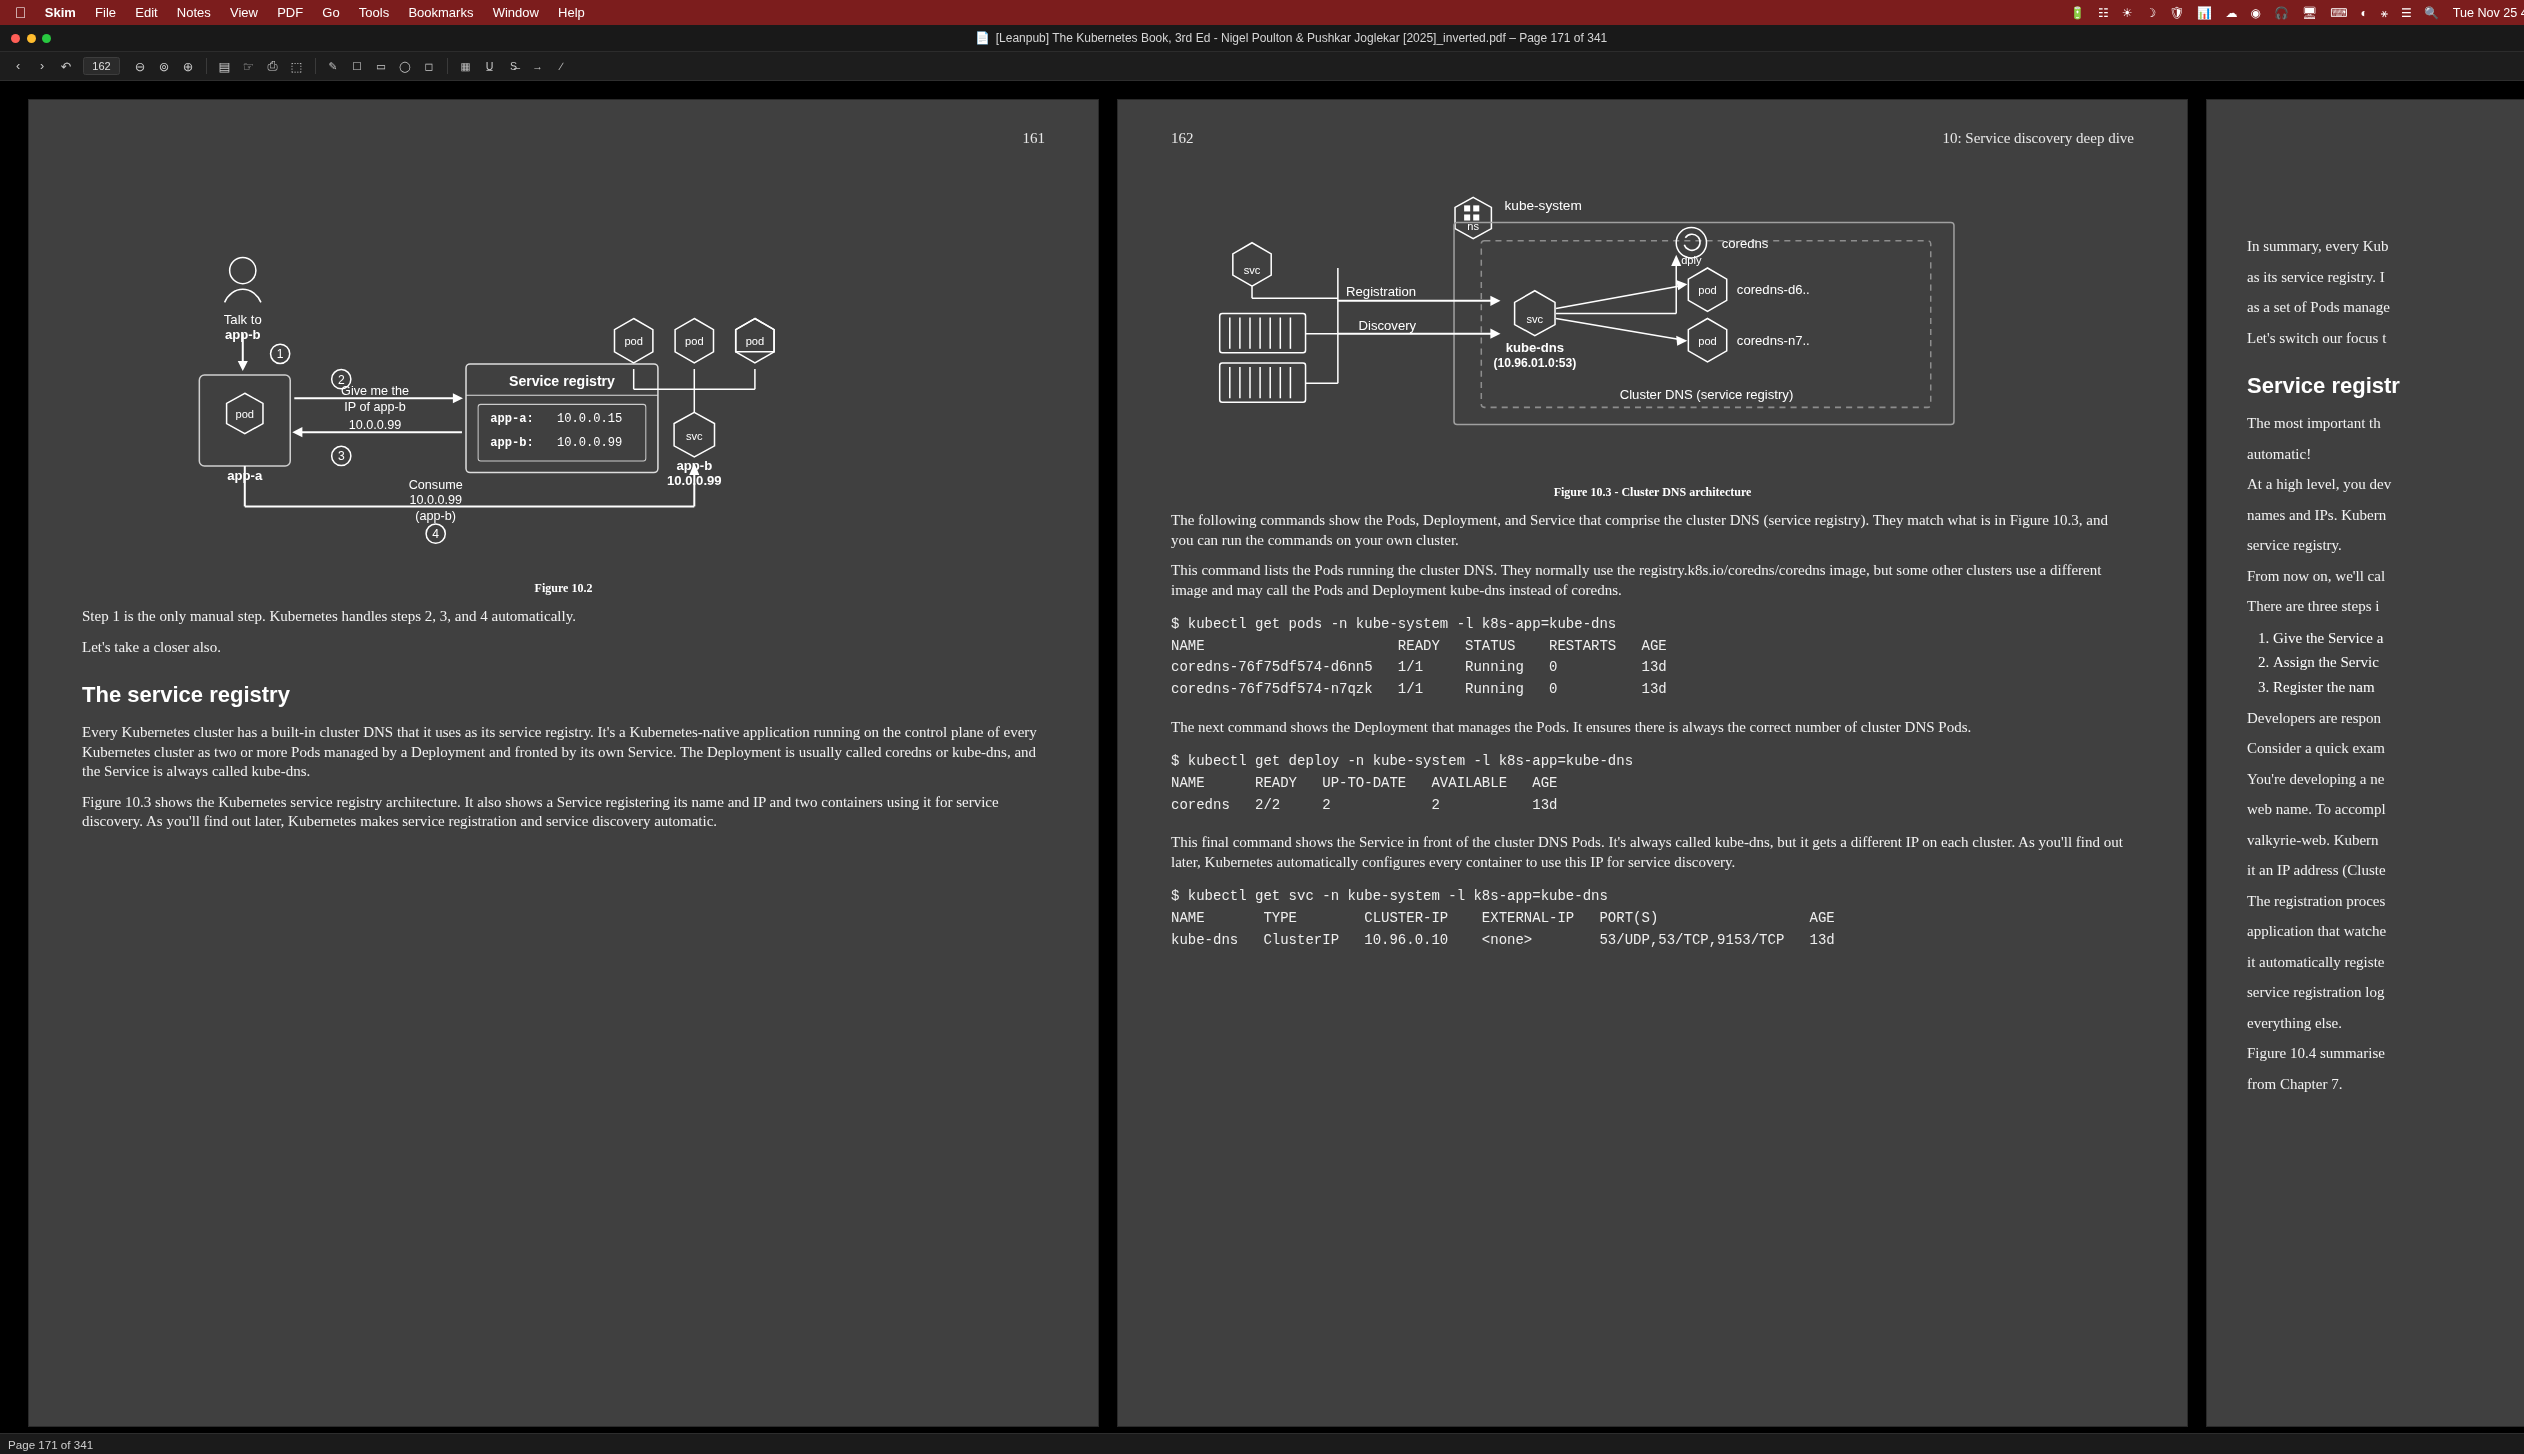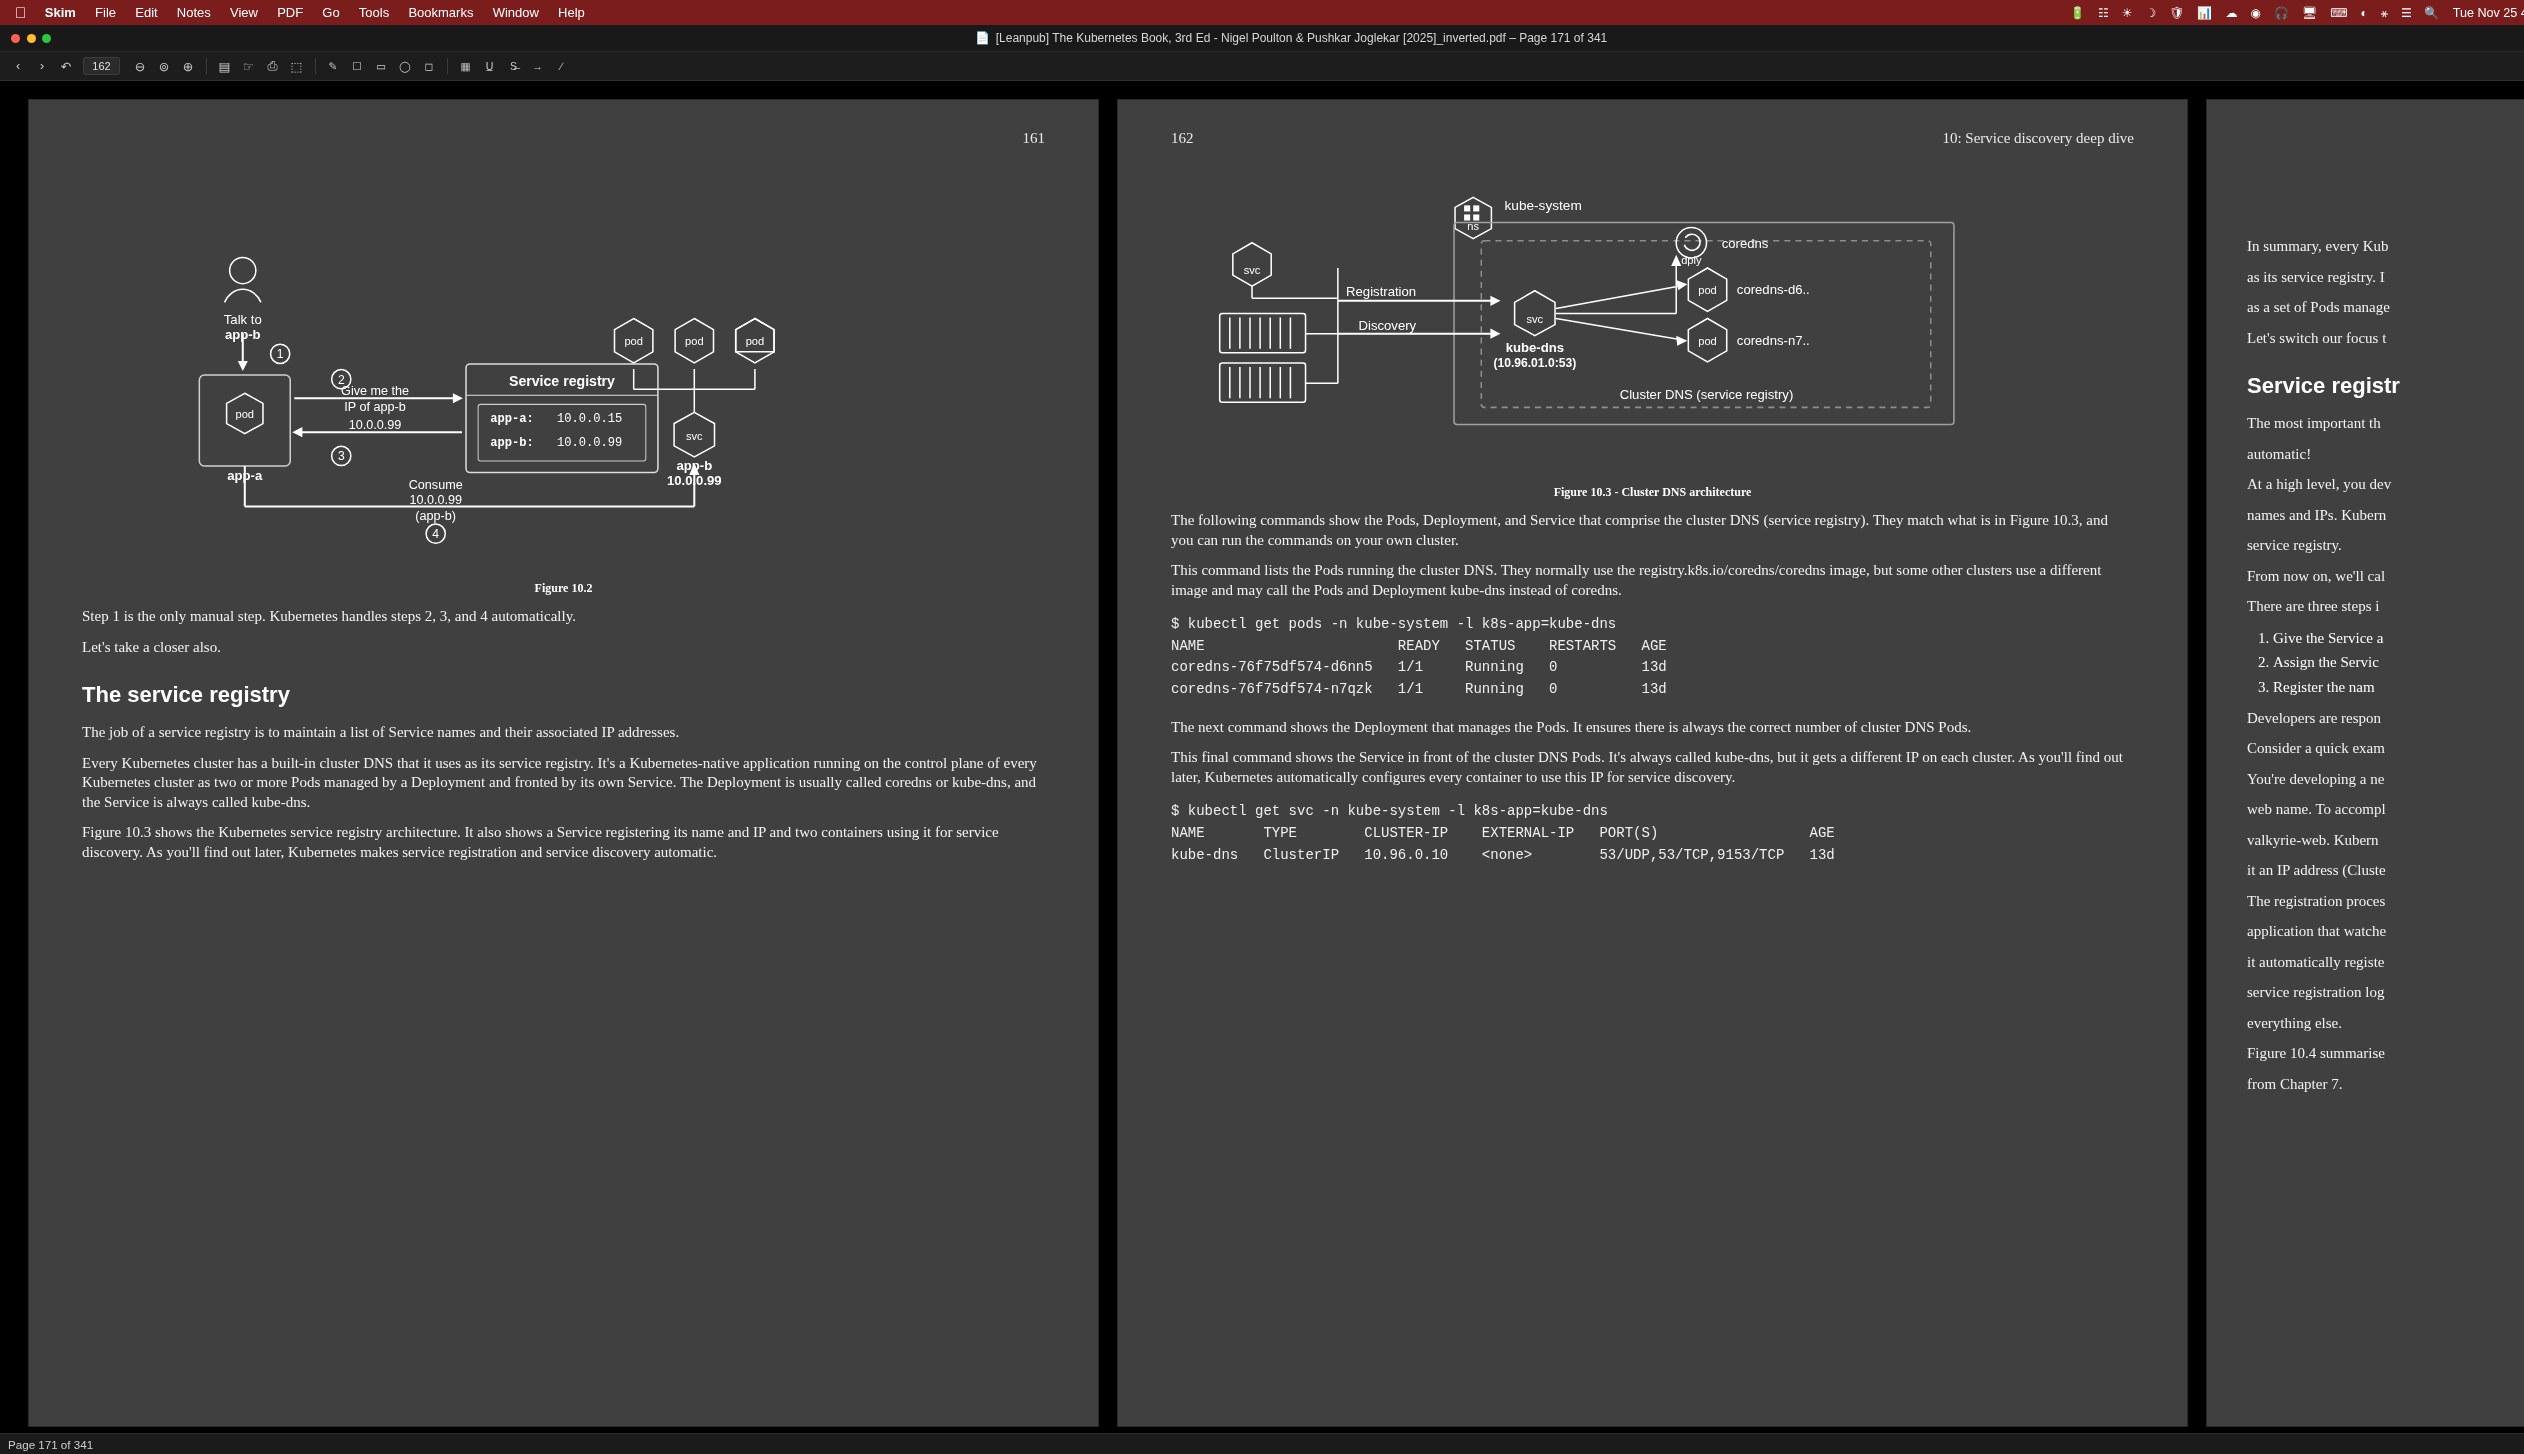--- a/index.html
+++ b/index.html
@@ -340,21 +340,20 @@
           </g>
         </svg>
       </div>
       <div class="fig-caption">Figure 10.2</div>
 
       <p class="body-p">Step 1 is the only manual step. Kubernetes handles steps 2, 3, and 4 automatically.</p>
       <p class="body-p">Let's take a closer also.</p>
 
       <h2 class="sect">The service registry</h2>
 
-      <p class="body-p">The job of a service registry is to maintain a list of Service names and their associated IP addresses.</p>
       <p class="body-p">Every Kubernetes cluster has a built-in cluster DNS that it uses as its service registry. It's a Kubernetes-native application running on the control plane of every Kubernetes cluster as two or more Pods managed by a Deployment and fronted by its own Service. The Deployment is usually called coredns or kube-dns, and the Service is always called kube-dns.</p>
       <p class="body-p">Figure 10.3 shows the Kubernetes service registry architecture. It also shows a Service registering its name and IP and two containers using it for service discovery. As you'll find out later, Kubernetes makes service registration and service discovery automatic.</p>
     </div>
 
     <div class="page">
       <div class="pg-head">
         <span>162</span>
         <span class="chap">10: Service discovery deep dive</span>
       </div>
 
@@ -443,20 +442,23 @@
       </div>
       <div class="fig-caption">Figure 10.3 - Cluster DNS architecture</div>
 
       <p class="body-p">The following commands show the Pods, Deployment, and Service that comprise the cluster DNS (service registry). They match what is in Figure 10.3, and you can run the commands on your own cluster.</p>
       <p class="body-p">This command lists the Pods running the cluster DNS. They normally use the registry.k8s.io/coredns/coredns image, but some other clusters use a different image and may call the Pods and Deployment kube-dns instead of coredns.</p>
       <pre class="mono">$ kubectl get pods -n kube-system -l k8s-app=kube-dns
 NAME                       READY   STATUS    RESTARTS   AGE
 coredns-76f75df574-d6nn5   1/1     Running   0          13d
 coredns-76f75df574-n7qzk   1/1     Running   0          13d</pre>
       <p class="body-p">The next command shows the Deployment that manages the Pods. It ensures there is always the correct number of cluster DNS Pods.</p>
+      <pre class="mono">$ kubectl get deploy -n kube-system -l k8s-app=kube-dns
+NAME      READY   UP-TO-DATE   AVAILABLE   AGE
+coredns   2/2     2            2           13d</pre>
       <p class="body-p">This final command shows the Service in front of the cluster DNS Pods. It's always called kube-dns, but it gets a different IP on each cluster. As you'll find out later, Kubernetes automatically configures every container to use this IP for service discovery.</p>
       <pre class="mono">$ kubectl get svc -n kube-system -l k8s-app=kube-dns
 NAME       TYPE        CLUSTER-IP    EXTERNAL-IP   PORT(S)                  AGE
 kube-dns   ClusterIP   10.96.0.10    &lt;none&gt;        53/UDP,53/TCP,9153/TCP   13d</pre>
     </div>
 
     <div class="page partial">
       <div style="height:96px"></div>
       <p class="body-p">In summary, every Kub</p>
       <p class="body-p" style="margin-top:0">as its service registry. I</p>

